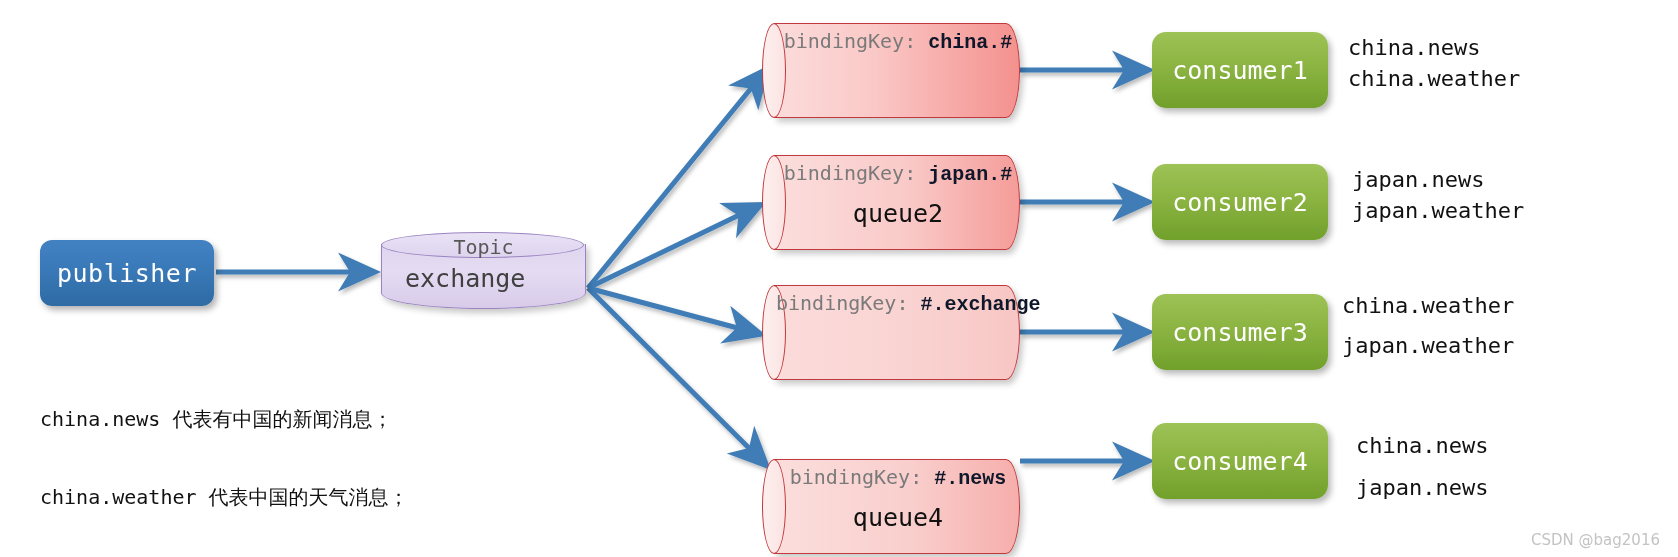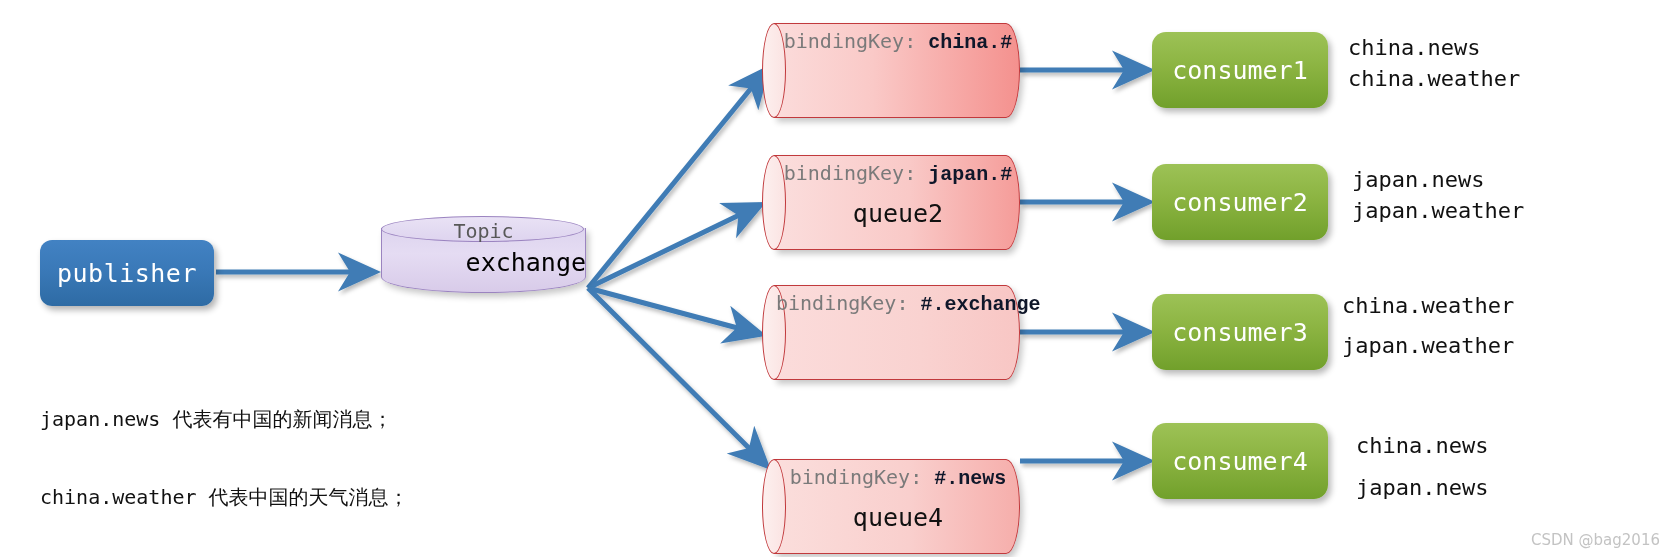--- a/index.html
+++ b/index.html
@@ -40,21 +40,21 @@
     justify-content: center;
     color: #ffffff;
     font-size: 25px;
     letter-spacing: 0.5px;
   }
 
   
   .exchange {
     position: absolute;
     left: 381px;
-    top: 216px;
+    top: 232px;
     width: 205px;
     height: 78px;
   }
   .exchange-body {
     position: absolute;
     left: 0; top: 12px;
     width: 203px;
     height: 64px;
     background: linear-gradient(180deg, #ddd4ee 0%, #e5dcf3 40%, #d8cbe9 100%);
     border-left: 1px solid #9b84c0;
@@ -81,24 +81,25 @@
     text-align: center;
     font-size: 20px;
     color: #585858;
     z-index: 3;
   }
   .exchange-label-main {
     position: absolute;
     left: 0;
     top: 32px;
     width: 205px;
-    text-align: right;
+    text-align: left;
     font-size: 25px;
-    color: #000000;
+    color: #404040;
     z-index: 3;
+    padding-left: 24px;
   }
 
   
   .queue {
     position: absolute;
     width: 258px;
     height: 95px;
   }
   .queue-body {
     position: absolute;
@@ -298,21 +299,21 @@
   <div class="rk-group" style="left:1342px; top:286px; line-height:40px;">
     <div>china.weather</div>
     <div>japan.weather</div>
   </div>
   <div class="rk-group" style="left:1356px; top:425px; line-height:42px;">
     <div>china.news</div>
     <div>japan.news</div>
   </div>
 
   <div class="legend">
-    <div>japan.news 代表有中国的新闻消息；</div>
+    <div>china.news 代表有中国的新闻消息；</div>
     <div>china.weather 代表中国的天气消息；</div>
     
     
   </div>
 
   <div class="watermark">CSDN @bag2016</div>
 
 </div>
 
 </body></html>

